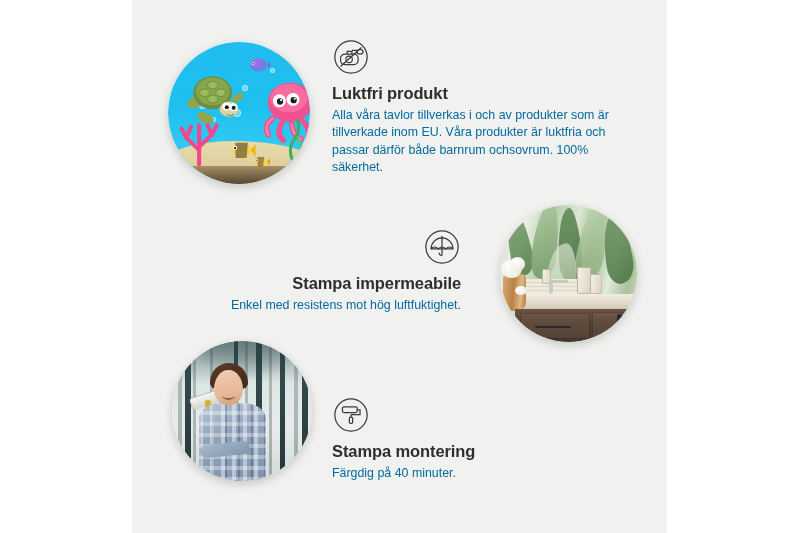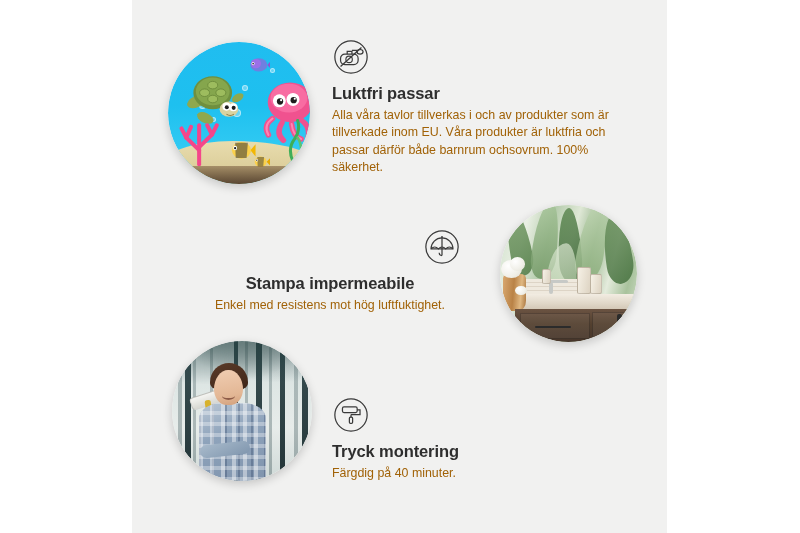--- a/index.html
+++ b/index.html
@@ -52,35 +52,35 @@
   .feature-title {
     font-size: 16.5px;
     font-weight: bold;
     color: #2e2e2e;
     letter-spacing: -0.1px;
     margin: 0 0 3px 0;
     line-height: 1.25;
   }
   .feature-desc {
     font-size: 12.4px;
-    color: #a16207;
+    color: #0369a1;
     line-height: 1.42;
     margin: 0;
   }
 
   .icon-wrap {
     width: 38px;
     height: 38px;
     margin-bottom: 7px;
   }
   .icon-wrap svg { display: block; width: 38px; height: 38px; }
 
   
   .align-left   { text-align: left; }
-  .align-right  { text-align: center; }
+  .align-right  { text-align: right; }
   .icon-right   { margin-left: auto; }
 
   
   #feature-odourless { left: 332px; top: 38px;  width: 288px; }
   #feature-waterproof{ left: 199px; top: 228px; width: 262px; }
   #feature-mounting  { left: 332px; top: 396px; width: 230px; }
 
   #photo-underwater { left: 168px; top: 42px;  width: 142px; height: 142px; }
   #photo-bathroom   { left: 500px; top: 205px; width: 137px; height: 137px; }
   #photo-painter    { left: 172px; top: 341px; width: 140px; height: 140px; }
@@ -335,21 +335,21 @@
       <svg viewBox="0 0 40 40">
         <circle cx="20" cy="20" r="17" fill="none" stroke="#3a3a3a" stroke-width="1.3"></circle>
         <path d="M13.5 17 h9.5 a4.5 4.5 0 0 1 4.5 4.5 v2 a4.5 4.5 0 0 1 -4.5 4.5 h-9.5 a4.5 4.5 0 0 1 -4.5 -4.5 v-2 a4.5 4.5 0 0 1 4.5 -4.5 z" fill="none" stroke="#3a3a3a" stroke-width="1.3"></path>
         <path d="M16 17 v-3 h5 v3" fill="none" stroke="#3a3a3a" stroke-width="1.3"></path>
         <path d="M21 13 h5 v2" fill="none" stroke="#3a3a3a" stroke-width="1.3"></path>
         <ellipse cx="29.5" cy="14.5" rx="3.2" ry="2.4" fill="none" stroke="#3a3a3a" stroke-width="1.3"></ellipse>
         <circle cx="18" cy="22.5" r="3.4" fill="none" stroke="#3a3a3a" stroke-width="1.2"></circle>
         <line x1="9" y1="30" x2="31" y2="10" stroke="#3a3a3a" stroke-width="1.4"></line>
       </svg>
     </div>
-    <p class="feature-title">Luktfri passar</p>
+    <p class="feature-title">Luktfri produkt</p>
     <p class="feature-desc">Alla våra tavlor tillverkas i och av produkter som är tillverkade inom EU. Våra produkter är luktfria och passar därför både barnrum ochsovrum. 100% säkerhet.</p>
   </div>
 
   <div class="photo-circle" id="photo-bathroom">
     <div class="photo-inner">
       <div class="bt-wall"></div>
       <div class="bt-leaf" style="left:6%;top:4%;width:16%;height:48%;background:linear-gradient(160deg,#789e68,#4f7a45);transform:rotate(-12deg);"></div>
       <div class="bt-leaf" style="left:24%;top:-2%;width:18%;height:56%;background:linear-gradient(160deg,#a9c79c,#6f9562);transform:rotate(6deg);"></div>
       <div class="bt-leaf" style="left:42%;top:2%;width:17%;height:54%;background:linear-gradient(160deg,#5f8a53,#3d6439);transform:rotate(-4deg);"></div>
       <div class="bt-leaf" style="left:58%;top:-4%;width:20%;height:60%;background:linear-gradient(160deg,#c3d8b6,#88ab79);transform:rotate(10deg);"></div>
@@ -427,17 +427,17 @@
   <div class="feature align-left" id="feature-mounting">
     <div class="icon-wrap">
       <svg viewBox="0 0 40 40">
         <circle cx="20" cy="20" r="17" fill="none" stroke="#3a3a3a" stroke-width="1.3"></circle>
         <rect x="11" y="11.5" width="15.5" height="6" rx="1.6" fill="none" stroke="#3a3a3a" stroke-width="1.3"></rect>
         <path d="M26.5 14.5 h3 v5 h-9.5" fill="none" stroke="#3a3a3a" stroke-width="1.3"></path>
         <path d="M20 19.5 v3" fill="none" stroke="#3a3a3a" stroke-width="1.3"></path>
         <rect x="18.3" y="22.3" width="3.4" height="6.5" rx="1.2" fill="none" stroke="#3a3a3a" stroke-width="1.3"></rect>
       </svg>
     </div>
-    <p class="feature-title">Tryck montering</p>
+    <p class="feature-title">Stampa montering</p>
     <p class="feature-desc">Färgdig på 40 minuter.</p>
   </div>
 
 </div>
 
 </body></html>

